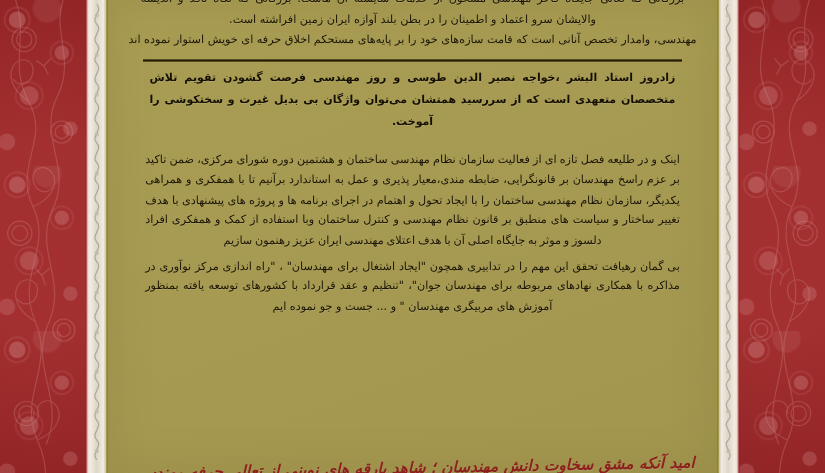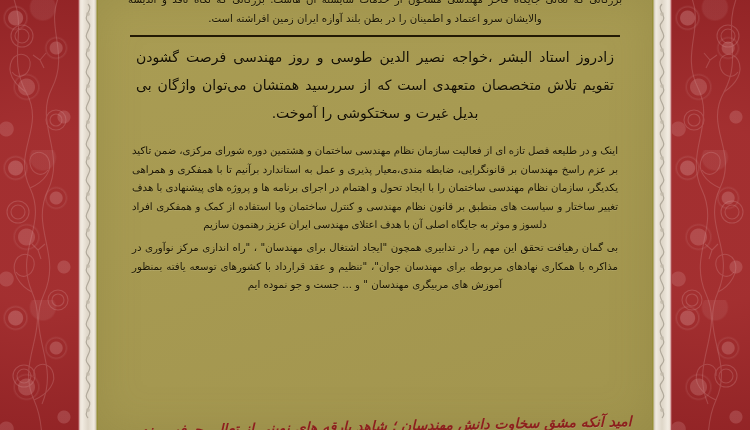--- a/index.html
+++ b/index.html
@@ -121,22 +121,22 @@
   }
 
   .rule {
     height: 0;
     border-top: 2px solid #231a04;
     margin: 7px auto 6px auto;
     width: 490px;
   }
 
   #para-emphasis {
-    font-weight: normal;
-    font-size: 14px;
+    font-weight: bold;
+    font-size: 10px;
     line-height: 2.0;
     letter-spacing: 0.2px;
     color: #140f02;
     padding: 0 26px;
     text-align: justify;
     text-align-last: center;
   }
 
   #para-body-1 { margin-top: 15px; padding: 0 22px; font-family: Liberation Serif, serif; }
   #para-body-3 { margin-top: 4px;  padding: 0 22px; }
@@ -264,20 +264,21 @@
         <circle cx="10" cy="374" r="2"></circle>
           <circle cx="10" cy="410" r="2"></circle>
       </g>
     </svg>
   </div>
 
   <div id="content">
 
     <p class="para justify" id="para-intro">بزرگانی که تعالی جایگاه فاخر مهندسی مشحون از خدمات شایسته آن هاست؛ بزرگانی که نگاه ناقد و اندیشه والایشان سرو اعتماد و اطمینان را در بطن بلند آوازه ایران زمین افراشته است.</p>
 
+    <p class="para justify" id="para-intro-2">مهندسی، وامدار تخصص آنانی است که قامت سازه‌های خود را بر پایه‌های مستحکم اخلاق حرفه ای خویش استوار نموده اند</p>
 
     <div class="rule"></div>
 
     <p class="para" id="para-emphasis">زادروز استاد البشر ،خواجه نصیر الدین طوسی و روز مهندسی فرصت گشودن تقویم تلاش متخصصان متعهدی است که از سررسید همتشان می‌توان واژگان بی بدیل غیرت و سختکوشی را آموخت.</p>
 
     <p class="para justify" id="para-body-1">اینک و در طلیعه فصل تازه ای از فعالیت سازمان نظام مهندسی ساختمان و هشتمین دوره شورای مرکزی، ضمن تاکید بر عزم راسخ مهندسان بر قانونگرایی، ضابطه مندی،معیار پذیری و عمل به استاندارد برآنیم تا با همفکری و همراهی یکدیگر، سازمان نظام مهندسی ساختمان را با ایجاد تحول و اهتمام در اجرای برنامه ها و پروژه های پیشنهادی با هدف تغییر ساختار و سیاست های منطبق بر قانون نظام مهندسی و کنترل ساختمان وبا استفاده از کمک و همفکری افراد دلسوز و موثر به جایگاه اصلی آن با هدف اعتلای مهندسی ایران عزیز رهنمون سازیم</p>
 
     <p class="para justify" id="para-body-3">بی گمان رهیافت تحقق این مهم را در تدابیری همچون "ایجاد اشتغال برای مهندسان" ، "راه اندازی مرکز نوآوری در مذاکره با همکاری نهادهای مربوطه برای مهندسان جوان"، "تنظیم و عقد قرارداد با کشورهای توسعه یافته بمنظور آموزش های مربیگری مهندسان " و ... جست و جو نموده ایم</p>
 
     <div id="closing">امید آنکه مشق سخاوت دانش مهندسان ؛ شاهد بارقه های نوینی از تعالی حرفه مهندسی</div>

